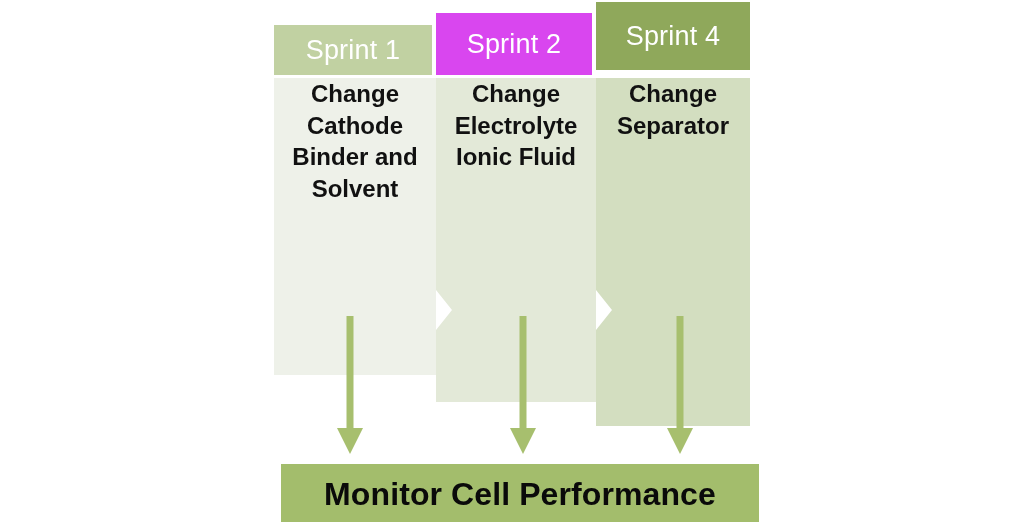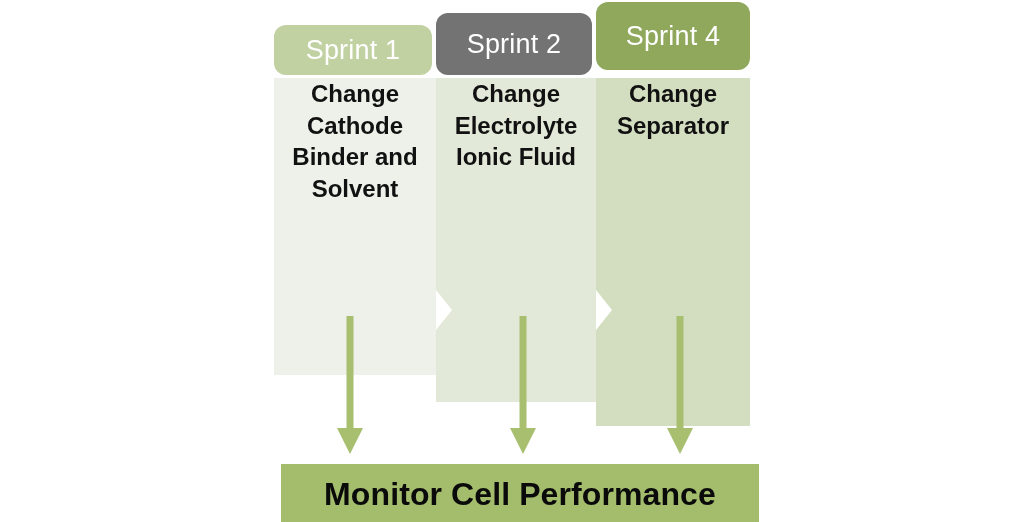--- a/index.html
+++ b/index.html
@@ -21,21 +21,20 @@
   .sprint-header {
     position: absolute;
     display: flex;
     align-items: center;
     justify-content: center;
     color: #ffffff;
     font-size: 27px;
     font-weight: 400;
     letter-spacing: 0.2px;
     line-height: 1;
-    border-radius: 12px;
   }
 
   .sprint-body {
     position: absolute;
     display: flex;
     align-items: flex-start;
     justify-content: center;
   }
   .sprint-body .body-text {
     position: relative;
@@ -96,21 +95,21 @@
 
   <div class="sprint-body" style="left:436px; top:78px; width:160px; height:324px;">
     <svg class="chevron-shape" viewBox="0 0 160 324" preserveAspectRatio="none">
       <polygon points="0,0 160,0 160,324 0,324 0,252 16,232 0,212" fill="#e3e9d8"></polygon>
     </svg>
     <div class="body-text">Change
 Electrolyte
 Ionic Fluid</div>
   </div>
 
-  <div class="sprint-header" style="left:436px; top:13px; width:156px; height:62px; background:#737373;">
+  <div class="sprint-header" style="left:436px; top:13px; width:156px; height:62px; background:#d946ef;">
     <span>Sprint 2</span>
   </div>
 
   <div class="sprint-body" style="left:274px; top:78px; width:162px; height:297px;">
     <svg class="chevron-shape" viewBox="0 0 162 297" preserveAspectRatio="none">
       <polygon points="0,0 162,0 162,297 0,297" fill="#eef1e9"></polygon>
     </svg>
     <div class="body-text">Change
 Cathode
 Binder and

